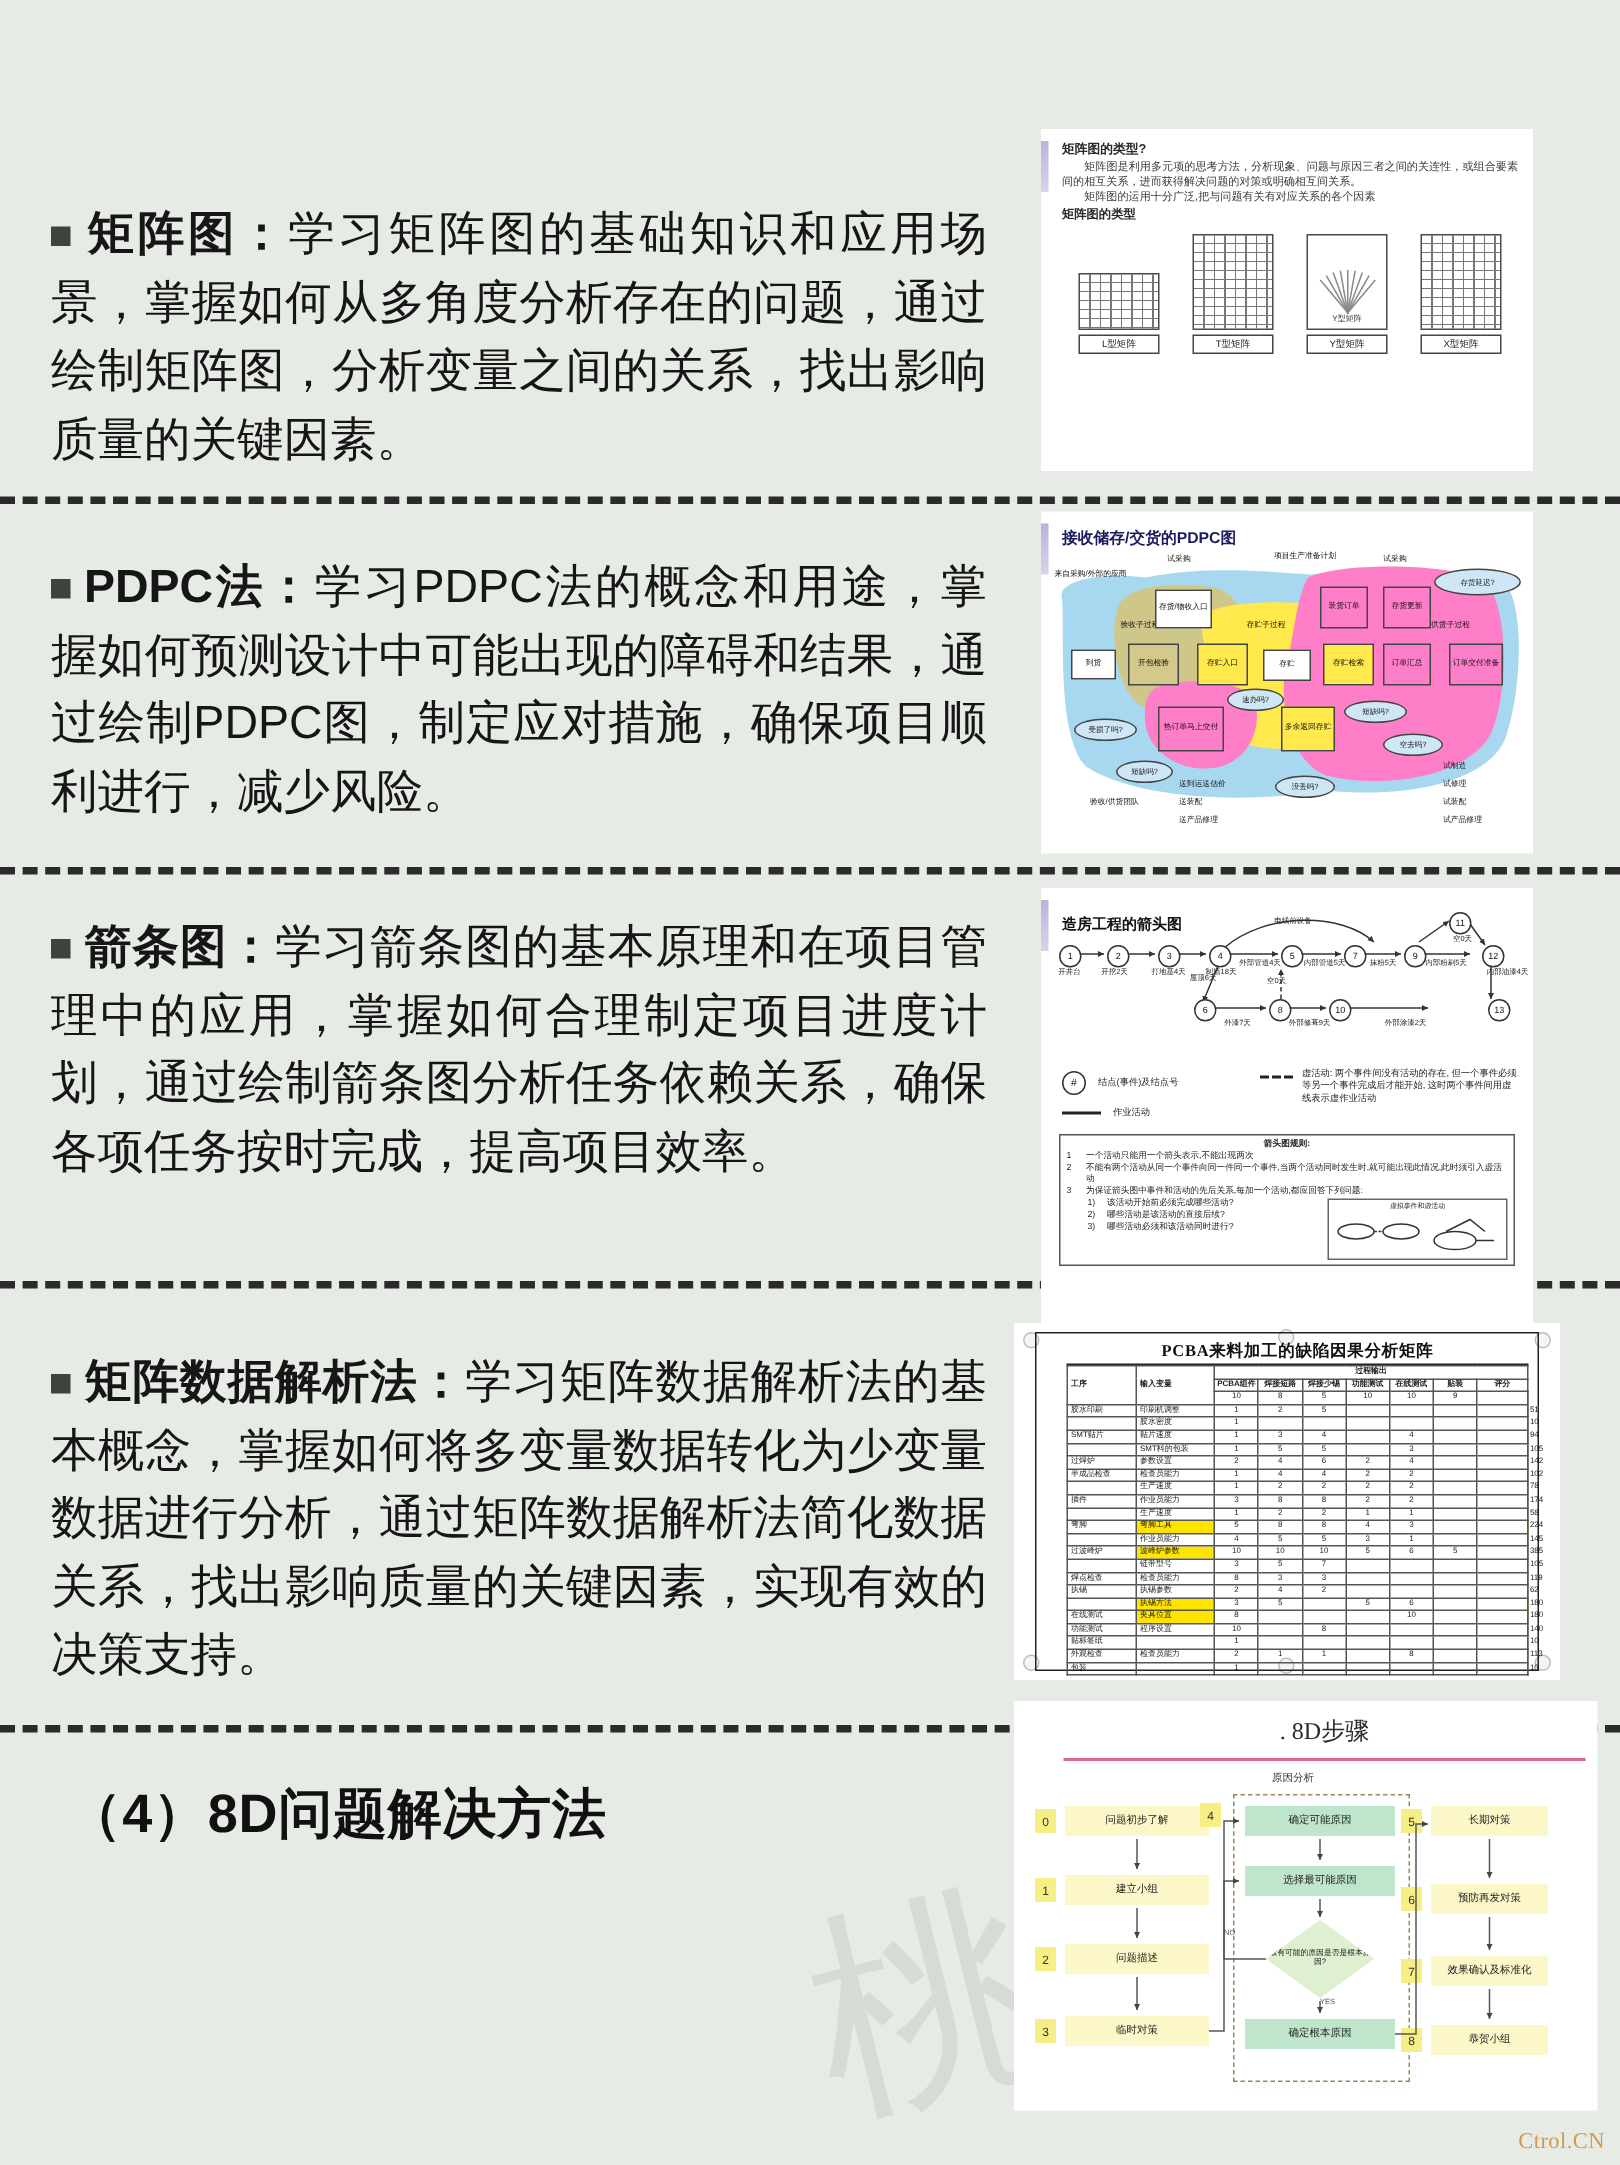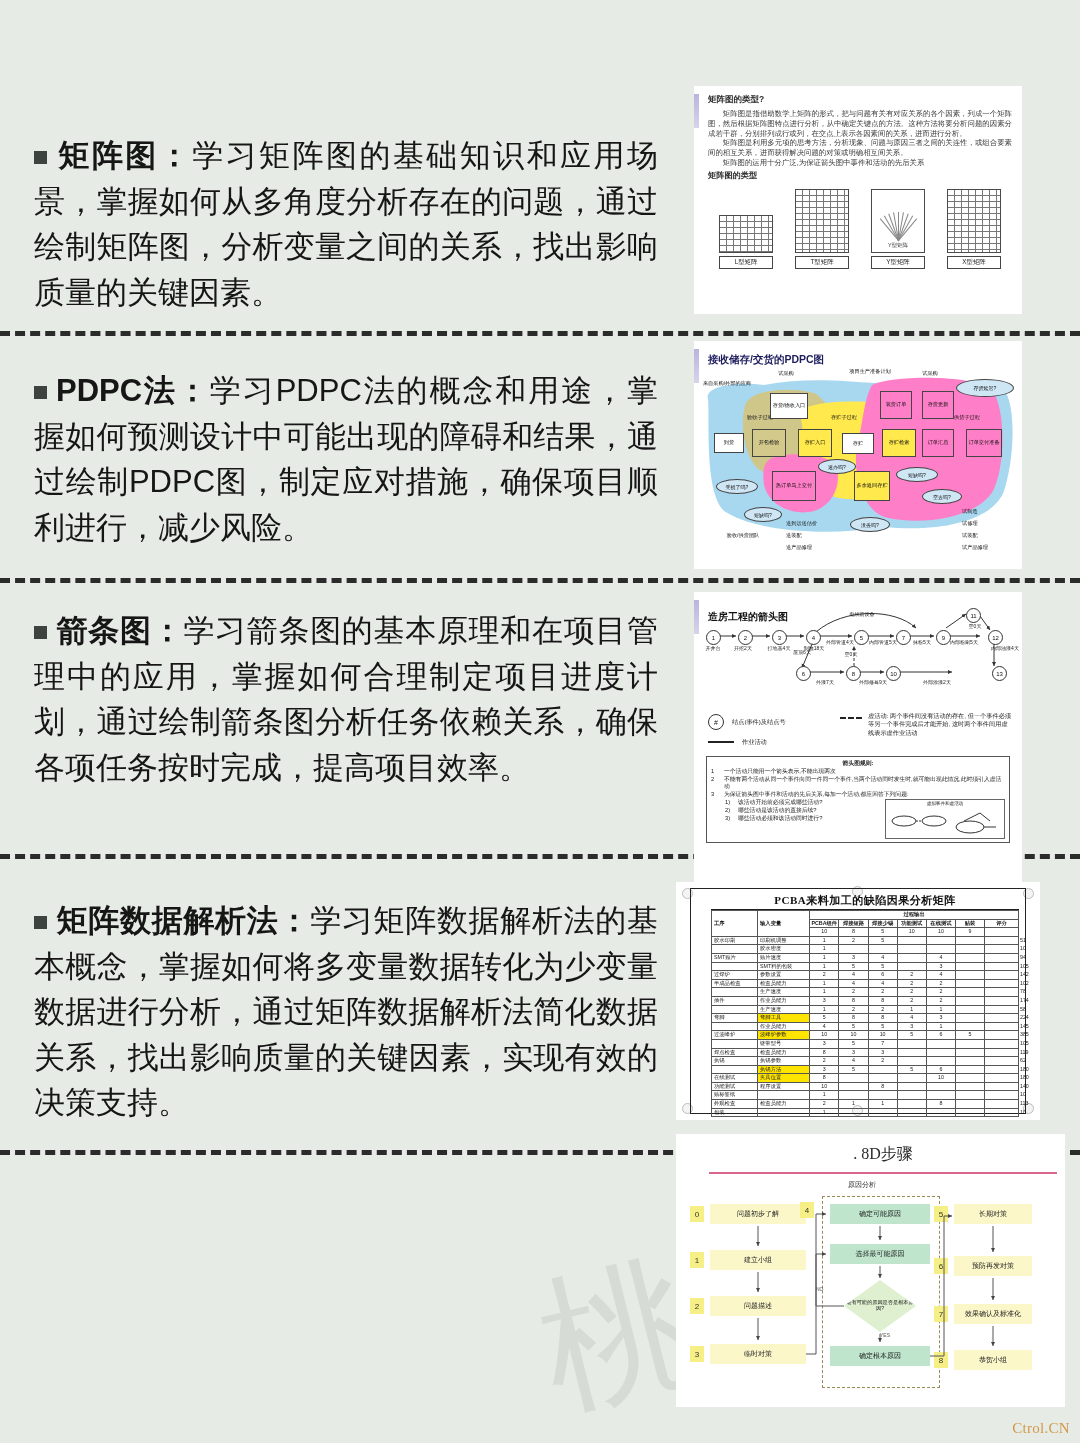--- a/index.html
+++ b/index.html
@@ -183,30 +183,30 @@
     </div>
 
     <div class="blk para" id="blk-arrow">
       <span class="bullet-sq"></span><span class="lead">箭条图：</span><span>学习箭条图的基本原理和在项目管理中的应用，掌握如何合理制定项目进度计划，通过绘制箭条图分析任务依赖关系，确保各项任务按时完成，提高项目效率。</span>
     </div>
 
     <div class="blk para" id="blk-mda">
       <span class="bullet-sq"></span><span class="lead">矩阵数据解析法：</span><span>学习矩阵数据解析法的基本概念，掌握如何将多变量数据转化为少变量数据进行分析，通过矩阵数据解析法简化数据关系，找出影响质量的关键因素，实现有效的决策支持。</span>
     </div>
 
+    <div class="blk heading" id="blk-8d-title">（4）8D问题解决方法</div>
 
   </div>
 
   <div class="shot" id="shot-matrix">
     <div class="shot-bar"></div>
     <div style="padding:8px 10px 4px 14px;">
       <div class="doc-title">矩阵图的类型?</div>
-      <div class="doc-body" style="margin-top:3px;">矩阵图是指借助数学上矩阵的形式，把与问题有关有对应关系的各个因素，列成一个矩阵图，然后根据矩阵图特点进行分析，从中确定关键点的方法。这种方法将要分析问题的因素分成若干群，分别排列成行或列，在交点上表示各因素间的关系，进而进行分析。</div>
       <div class="doc-body">矩阵图是利用多元项的思考方法，分析现象、问题与原因三者之间的关连性，或组合要素间的相互关系，进而获得解决问题的对策或明确相互间关系。</div>
-      <div class="doc-body">矩阵图的运用十分广泛,为保证箭头图中事件和活动的先后关系</div>
+      <div class="doc-body">矩阵图的运用十分广泛,把与问题有关有对应关系的各个因素</div>
       <div class="doc-sub" style="margin-top:2px;">矩阵图的类型</div>
     </div>
     <div class="mtypes" style="padding:0 10px 0 14px;">
       <div class="mtype">
         <div class="mgrid" style="width:52px;height:36px;"></div>
         <div class="mcap">L型矩阵</div>
       </div>
       <div class="mtype">
         <div class="mgrid" style="width:52px;height:62px;"></div>
         <div class="mcap">T型矩阵</div>

